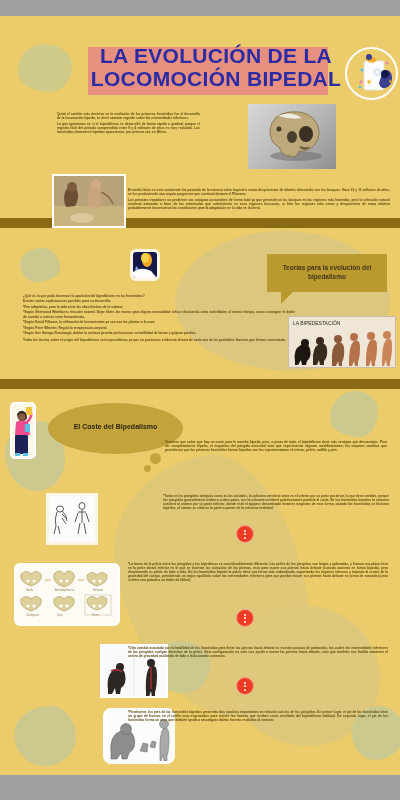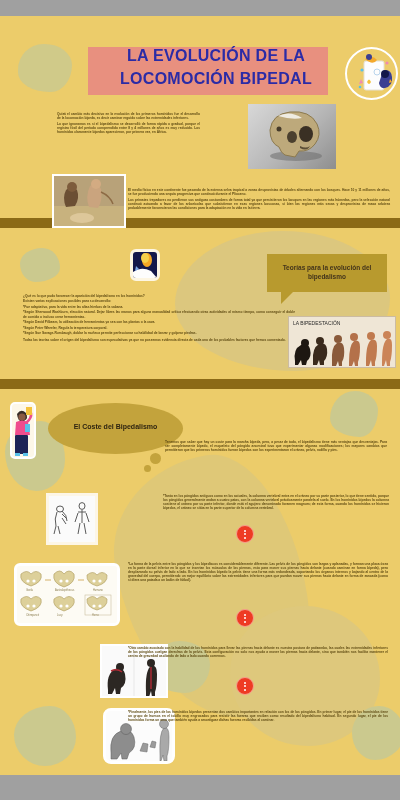--- a/index.html
+++ b/index.html
@@ -69,21 +69,21 @@
 
   
   .title-hl {
     position: absolute; left: 88px; top: 31px;
     width: 240px; height: 48px;
     background: #e8907f;
   }
   .title-text {
     position: absolute; left: 86px; top: 28px;
     width: 260px;
-    font-size: 16px; font-weight: bold; line-height: 23px;
+    font-size: 21px; font-weight: bold; line-height: 23px;
     color: #2b2ba6; letter-spacing: .3px;
     text-align: center;
   }
 
   .circ-badge {
     position: absolute; left: 345px; top: 31px;
     width: 53px; height: 53px; border-radius: 50%;
     background: #eccc6a; border: 2px solid #ffffff;
     overflow: hidden;
   }

